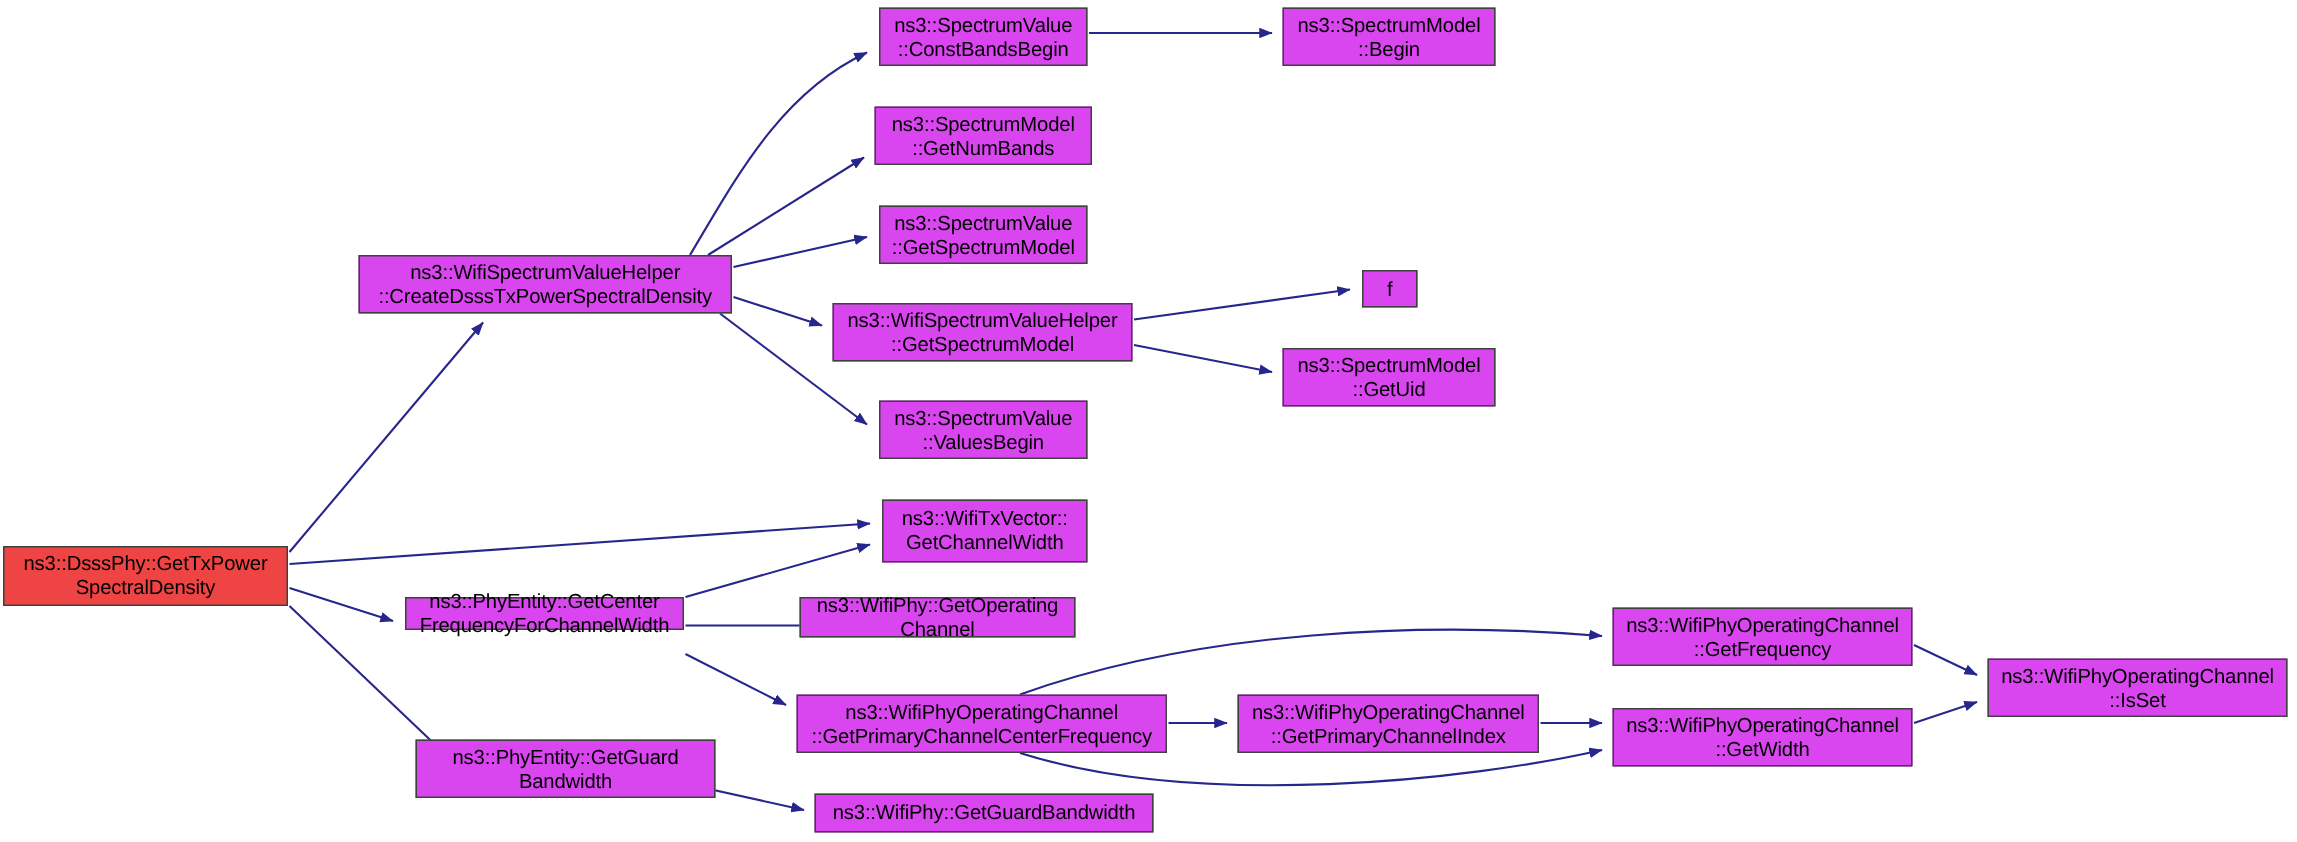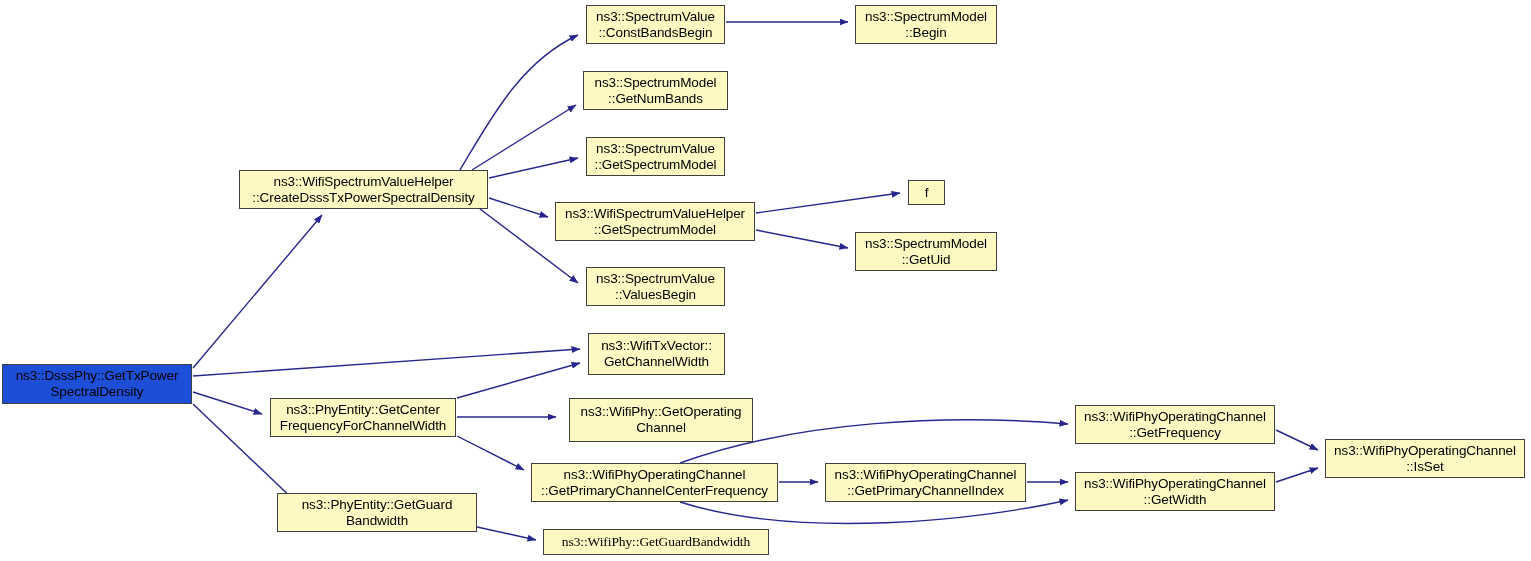--- a/index.html
+++ b/index.html
@@ -20,34 +20,34 @@
     left: 0;
     top: 0;
     width: 1531px;
     height: 561px;
     pointer-events: none;
   }
   .node {
     position: absolute;
     box-sizing: border-box;
     border: 1px solid #404040;
-    background: #fef9c3;
+    background: #d946ef;
     color: #000000;
     display: flex;
     align-items: center;
     justify-content: center;
     text-align: center;
     line-height: 1.18;
     font-size: 13.5px;
     letter-spacing: -0.1px;
     white-space: pre-line;
     z-index: 2;
   }
   .node.current {
-    background: #1d4ed8;
+    background: #ef4444;
     border-color: #404040;
   }
   .node-label {
     display: block;
     padding: 0 3px;
     white-space: pre-line;
   }
 </style>
 </head>
 <body>
@@ -99,31 +99,31 @@
 ::GetSpectrumModel</span></div>
       <div class="node" style="left: 586px; top: 267px; width: 139px; height: 39px;"><span class="node-label">ns3::SpectrumValue
 ::ValuesBegin</span></div>
       <div class="node" style="left: 855px; top: 5px; width: 142px; height: 39px;"><span class="node-label">ns3::SpectrumModel
 ::Begin</span></div>
       <div class="node" style="left: 908px; top: 180px; width: 37px; height: 25px;"><span class="node-label">f</span></div>
       <div class="node" style="left: 855px; top: 232px; width: 142px; height: 39px;"><span class="node-label">ns3::SpectrumModel
 ::GetUid</span></div>
       <div class="node" style="left: 588px; top: 333px; width: 137px; height: 42px;"><span class="node-label">ns3::WifiTxVector::
 GetChannelWidth</span></div>
-      <div class="node" style="left: 270px; top: 398px; width: 186px; height: 39px;"><span class="node-label">ns3::PhyEntity::GetCenter
+      <div class="node" style="left: 270px; top: 398px; width: 186px; height: 22px;"><span class="node-label">ns3::PhyEntity::GetCenter
 FrequencyForChannelWidth</span></div>
-      <div class="node" style="left: 569px; top: 398px; width: 184px; height: 44px;"><span class="node-label">ns3::WifiPhy::GetOperating
+      <div class="node" style="left: 533px; top: 398px; width: 184px; height: 27px;"><span class="node-label">ns3::WifiPhy::GetOperating
 Channel</span></div>
       <div class="node" style="left: 531px; top: 463px; width: 247px; height: 39px;"><span class="node-label">ns3::WifiPhyOperatingChannel
 ::GetPrimaryChannelCenterFrequency</span></div>
       <div class="node" style="left: 825px; top: 463px; width: 201px; height: 39px;"><span class="node-label">ns3::WifiPhyOperatingChannel
 ::GetPrimaryChannelIndex</span></div>
       <div class="node" style="left: 277px; top: 493px; width: 200px; height: 39px;"><span class="node-label">ns3::PhyEntity::GetGuard
 Bandwidth</span></div>
-      <div class="node" style="left: 543px; top: 529px; width: 226px; height: 26px; font-family: Liberation Serif, serif;"><span class="node-label">ns3::WifiPhy::GetGuardBandwidth</span></div>
+      <div class="node" style="left: 543px; top: 529px; width: 226px; height: 26px;"><span class="node-label">ns3::WifiPhy::GetGuardBandwidth</span></div>
       <div class="node" style="left: 1075px; top: 405px; width: 200px; height: 39px;"><span class="node-label">ns3::WifiPhyOperatingChannel
 ::GetFrequency</span></div>
       <div class="node" style="left: 1075px; top: 472px; width: 200px; height: 39px;"><span class="node-label">ns3::WifiPhyOperatingChannel
 ::GetWidth</span></div>
       <div class="node" style="left: 1325px; top: 439px; width: 200px; height: 39px;"><span class="node-label">ns3::WifiPhyOperatingChannel
 ::IsSet</span></div>
     </div>
 </div>
 
 </body></html>

